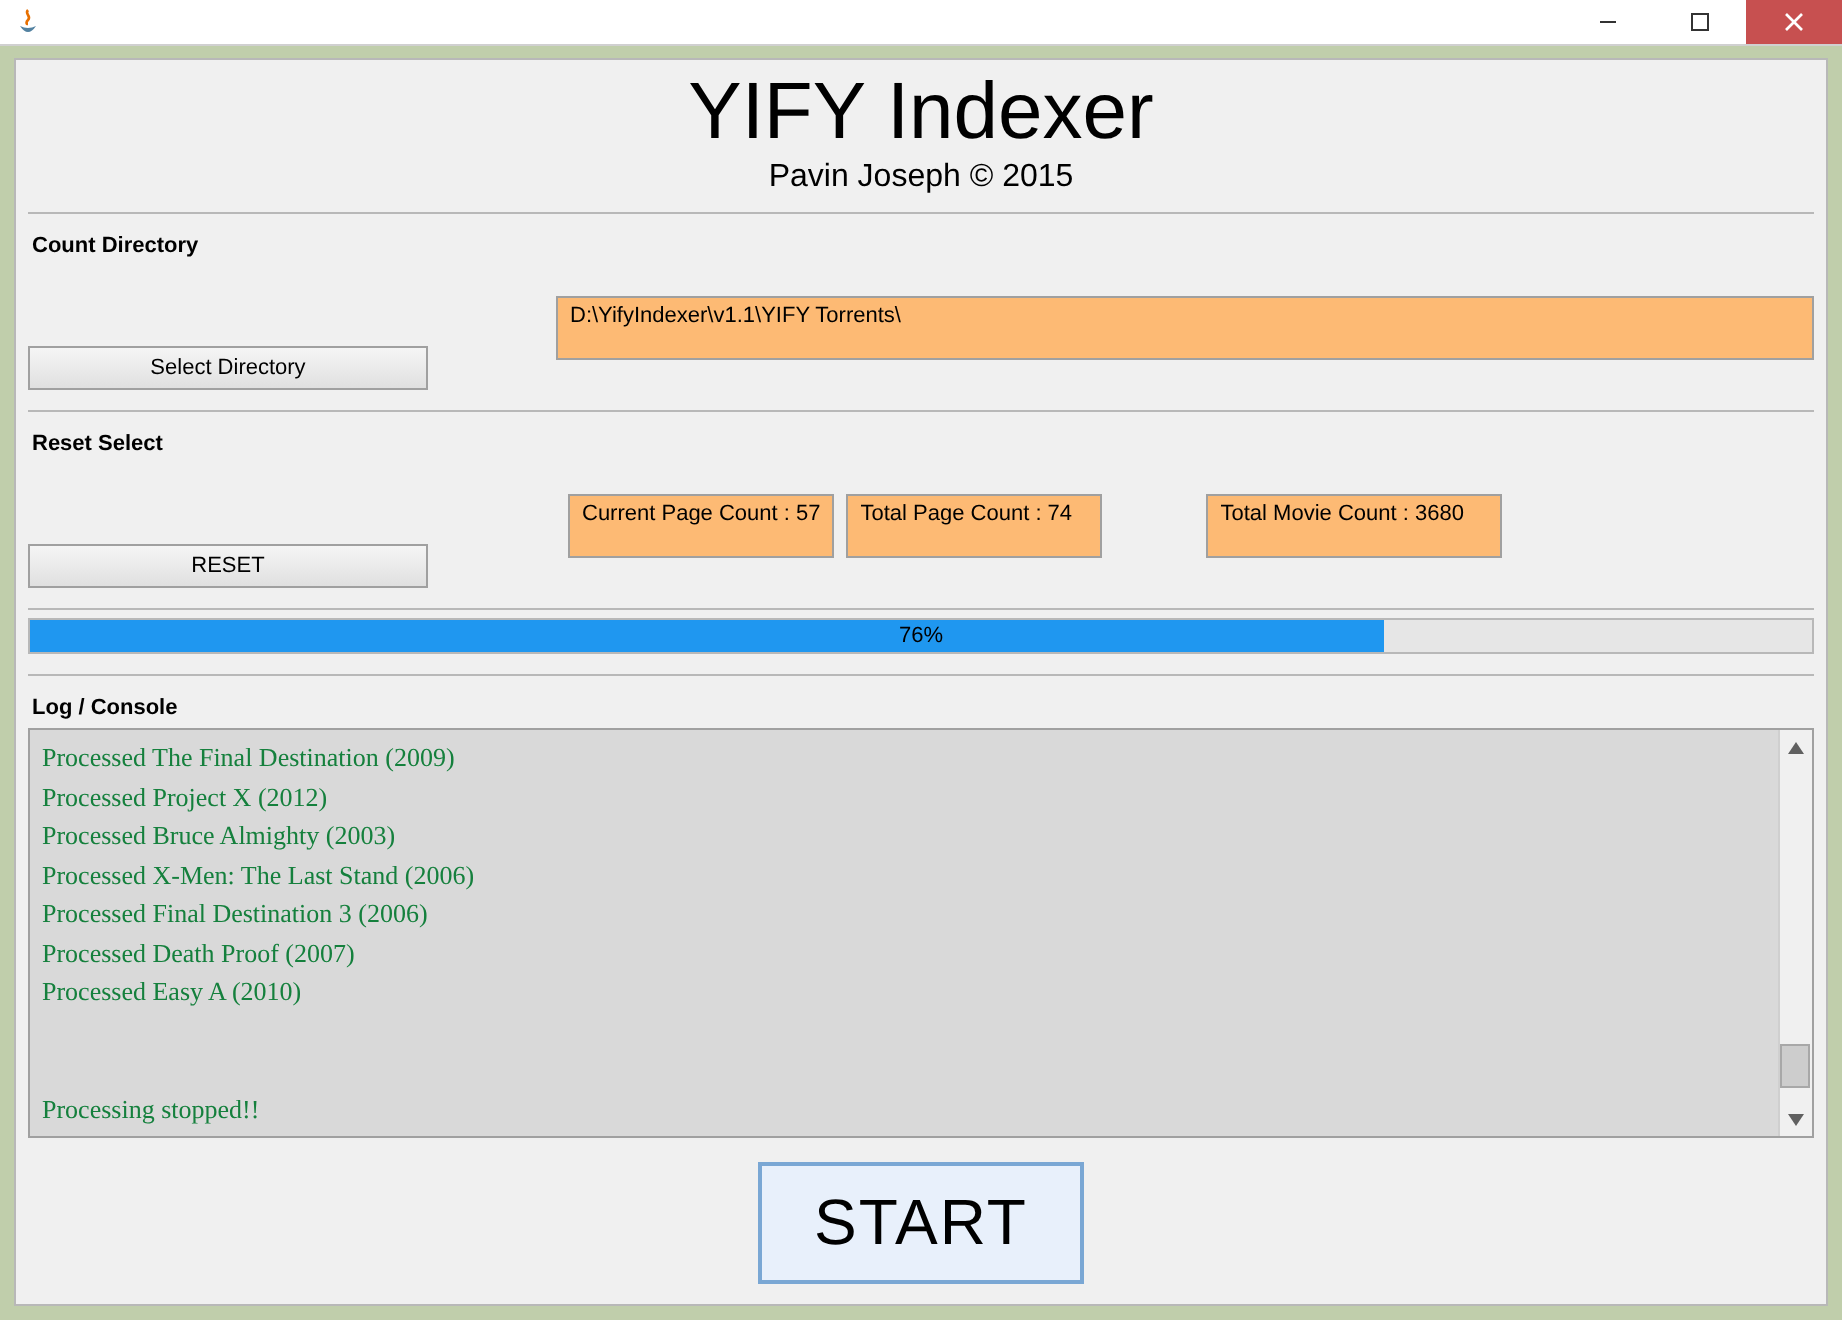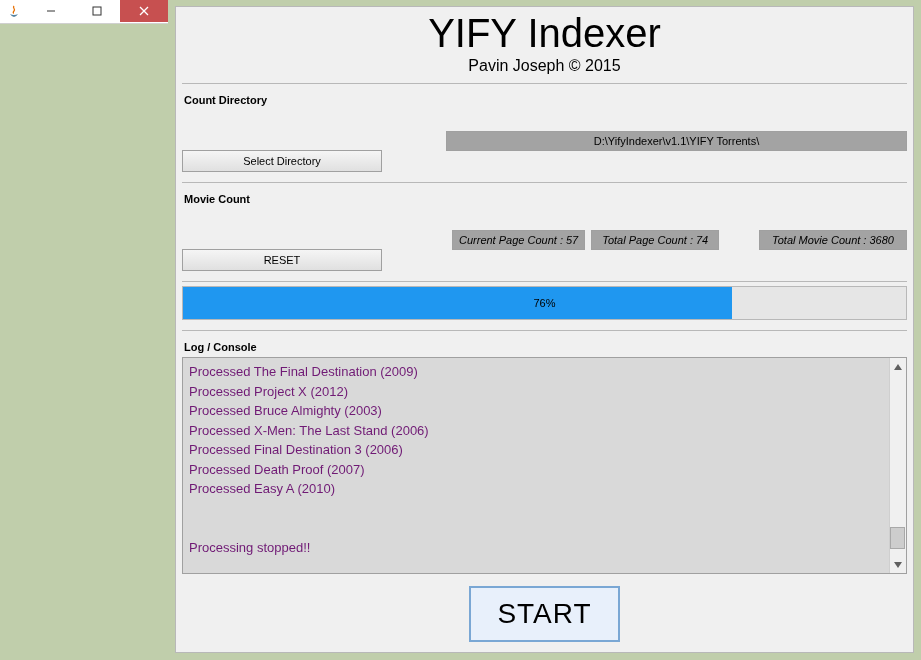--- a/index.html
+++ b/index.html
@@ -11,21 +11,21 @@
     background: #c0ceab;
     width: 921px;
     height: 660px;
     overflow: hidden;
   }
   .window {
     width: 921px;
     height: 660px;
     background: #c0ceab;
     display: flex;
-    flex-direction: row;
+    flex-direction: column;
   }
   .titlebar {
     height: 24px;
     background: #fff;
     display: flex;
     align-items: center;
     padding: 0 0 0 6px;
     border-bottom: 1px solid #d0d0d0;
   }
   .app-icon {
@@ -99,38 +99,37 @@
     background: linear-gradient(#f5f5f5, #e0e0e0);
     border: 1px solid #a0a0a0;
     height: 22px;
     font-size: 11px;
     font-family: inherit;
     cursor: pointer;
     padding: 0;
   }
   .btn.wide { width: 200px; margin-top: 40px; }
   .readonly-box {
-    background: #a3a3a3;
+    background: #fdba74;
     border: 1px solid #a0a0a0;
-    height: 20px;
+    height: 32px;
     line-height: 18px;
     padding: 0 6px;
     font-size: 11px;
     color: #000;
     white-space: nowrap;
     overflow: hidden;
-    text-align: center;
   }
   .dir-box { flex: 1; margin-left: 58px; }
   .count-row { }
   .count-row .spacer1 { width: 58px; }
-  .count-box { min-width: 128px; font-style: italic; }
+  .count-box { min-width: 128px; }
   .spacer-mid { flex: 1; max-width: 40px; }
   .progress-outer {
-    height: 34px;
+    height: 18px;
     background: #e6e6e6;
     border: 1px solid #b8b8b8;
     position: relative;
     margin-bottom: 4px;
   }
   .progress-fill {
     height: 100%;
     background: #1f97f0;
   }
   .progress-label {
@@ -147,23 +146,23 @@
     min-height: 0;
     background: #d9d9d9;
     border: 1px solid #a0a0a0;
     position: relative;
     margin-bottom: 8px;
     display: flex;
   }
   .console {
     flex: 1;
     padding: 4px 6px;
-    font-family: Liberation Sans, sans-serif;
+    font-family: Liberation Serif, serif;
     font-size: 13px;
-    color: #701a75;
+    color: #15803d;
     line-height: 1.5;
     white-space: pre;
     overflow: hidden;
   }
   .scrollbar {
     width: 17px;
     background: #f0f0f0;
     border-left: 1px solid #cfcfcf;
     display: flex;
     flex-direction: column;
@@ -189,21 +188,21 @@
     bottom: 24px;
   }
   .start-wrap {
     display: flex;
     justify-content: center;
     padding: 4px 0 2px 0;
   }
   .start-btn {
     background: #e8f0fb;
     border: 2px solid #7aa7d4;
-    font-size: 28px;
+    font-size: 32px;
     font-family: Tahoma, Arial, sans-serif;
     padding: 10px 26px;
     cursor: pointer;
     letter-spacing: 1px;
   }
 </style>
 </head>
 <body>
 
 <div class="window">
@@ -245,21 +244,21 @@
       </div>
       <hr class="hr">
 
       <div class="section-label">Count Directory</div>
       <div class="row">
         <button class="btn wide">Select Directory</button>
         <div class="readonly-box dir-box">D:\YifyIndexer\v1.1\YIFY Torrents\</div>
       </div>
       <hr class="hr">
 
-      <div class="section-label">Movie Count</div>
+      <div class="section-label">Reset Select</div>
       <div class="row count-row">
         <button class="btn wide">RESET</button>
         <div class="spacer1"></div>
         <div class="readonly-box count-box">Current Page Count : 57</div>
         <div class="readonly-box count-box">Total Page Count : 74</div>
         <div class="spacer-mid"></div>
         <div class="readonly-box count-box" style="min-width:148px">Total Movie Count : 3680</div>
       </div>
       <hr class="hr">
 

